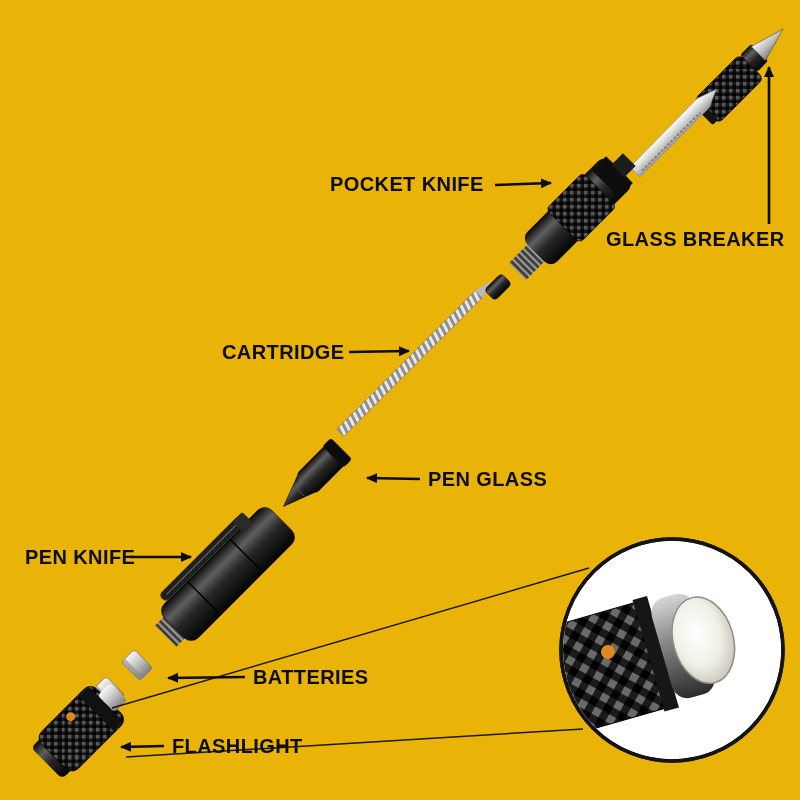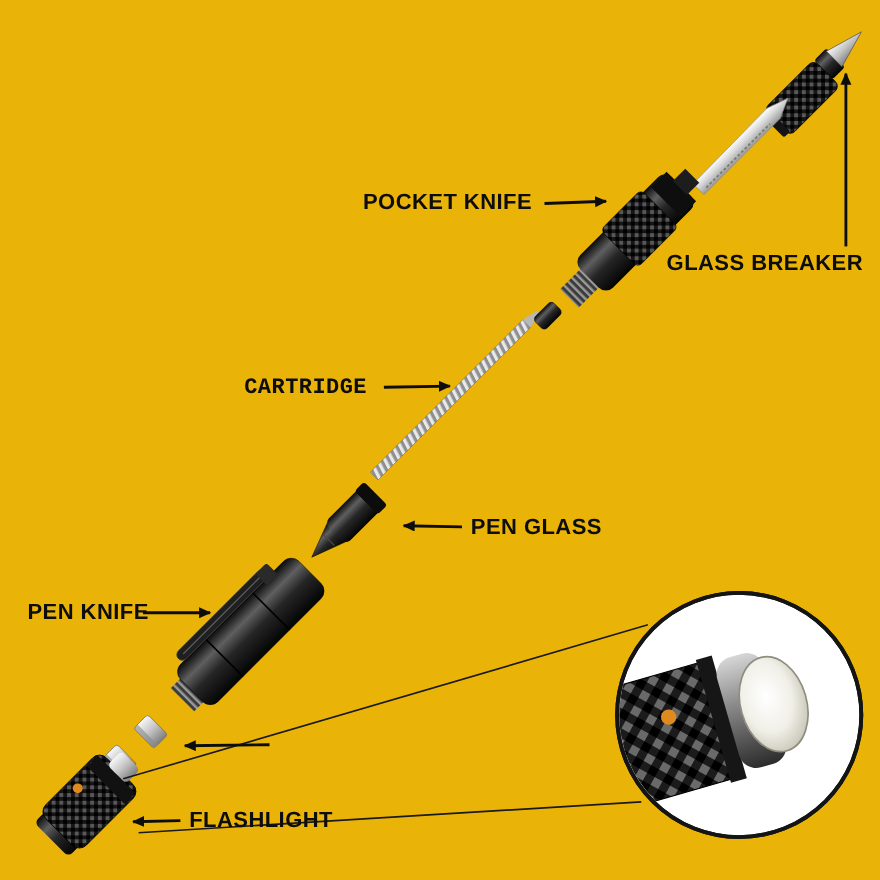--- a/index.html
+++ b/index.html
@@ -181,18 +181,19 @@
       <line x1="349" y1="352" x2="409" y2="351" marker-end="url(#mArrow)"></line>
       <line x1="420" y1="479" x2="367" y2="478" marker-end="url(#mArrow)"></line>
       <line x1="130" y1="557" x2="191" y2="557" marker-end="url(#mArrow)"></line>
       <line x1="245" y1="677" x2="168" y2="678" marker-end="url(#mArrow)"></line>
       <line x1="164" y1="746" x2="121" y2="747" marker-end="url(#mArrow)"></line>
     </g>
   </svg>
 
   <div class="lbl" style="left:330px; top:173px;">POCKET KNIFE</div>
   <div class="lbl" style="left:606px; top:228px;text-align:center;">GLASS BREAKER</div>
-  <div class="lbl" style="left:222px; top:341px;font-family:Liberation Mono, monospace;">CARTRIDGE</div>
+  <div class="lbl" style="left:222px; top:341px;">CARTRIDGE</div>
   <div class="lbl" style="left:428px; top:468px;">PEN GLASS</div>
   <div class="lbl" style="left:25px; top:546px;">PEN KNIFE</div>
+  <div class="lbl" style="left:253px; top:666px;">BATTERIES</div>
   <div class="lbl" style="left:172px; top:735px;">FLASHLIGHT</div>
 
 </div>
 
 </body></html>

